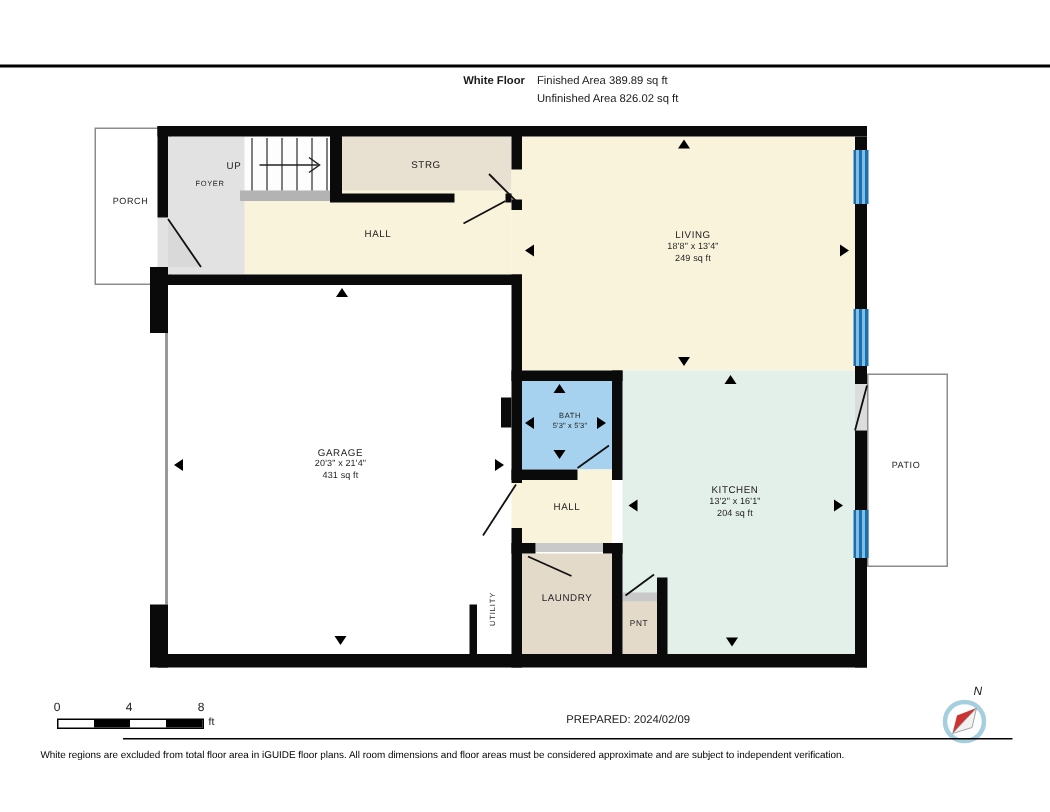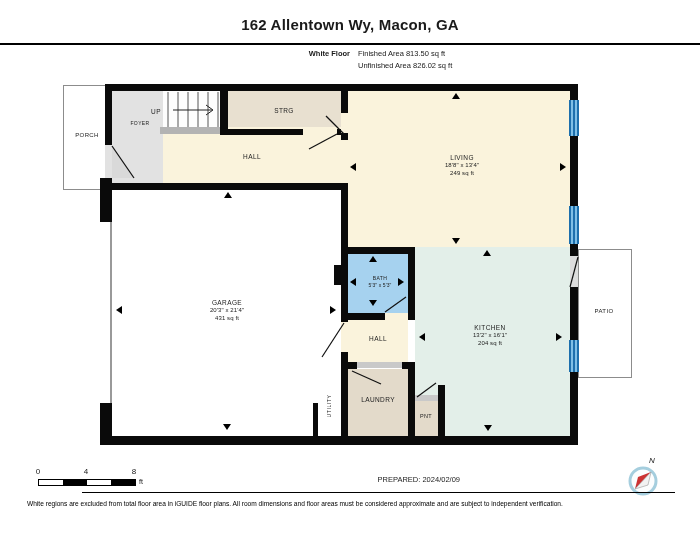--- a/index.html
+++ b/index.html
@@ -44,24 +44,23 @@
   .logo-tag{position:absolute;left:32px;top:23px;font-size:4px;color:#b99c55;letter-spacing:.8px;}
   .logo-roof{position:absolute;left:53px;top:1px;width:0;height:0;
              border-left:9px solid transparent;border-right:9px solid transparent;
              border-bottom:6px solid #c2a25c;}
 </style>
 </head>
 <body>
 
 <div class="page">
 
-  <div class="title">162 Allentown Wy, Macon, GA</div>
   <div class="title-rule"></div>
   <div class="floor-label">White Floor</div>
-  <div class="area-line1">Finished Area 813.50 sq ft</div>
+  <div class="area-line1">Finished Area 389.89 sq ft</div>
   <div class="area-line2">Unfinished Area 826.02 sq ft</div>
 
   <div class="room" style="left:63px;top:85px;width:49px;height:103px;background:#fff;border:1px solid #8c8c8c;"></div>
   <div class="room" style="left:112px;top:91px;width:56px;height:92px;background:#e2e2e2;"></div>
   <div class="room" style="left:163px;top:91px;width:57px;height:36px;background:#fdfdfd;"></div>
   <div class="room" style="left:228px;top:91px;width:113px;height:38px;background:#e8e0d0;"></div>
   <div class="room" style="left:163px;top:127px;width:178px;height:56px;background:#faf3dc;"></div>
   <div class="room" style="left:348px;top:91px;width:222px;height:156px;background:#faf3dc;"></div>
   <div class="room" style="left:415px;top:247px;width:155px;height:189px;background:#e3efe9;"></div>
   <div class="room" style="left:348px;top:254px;width:60px;height:59px;background:#a6d2ef;"></div>

